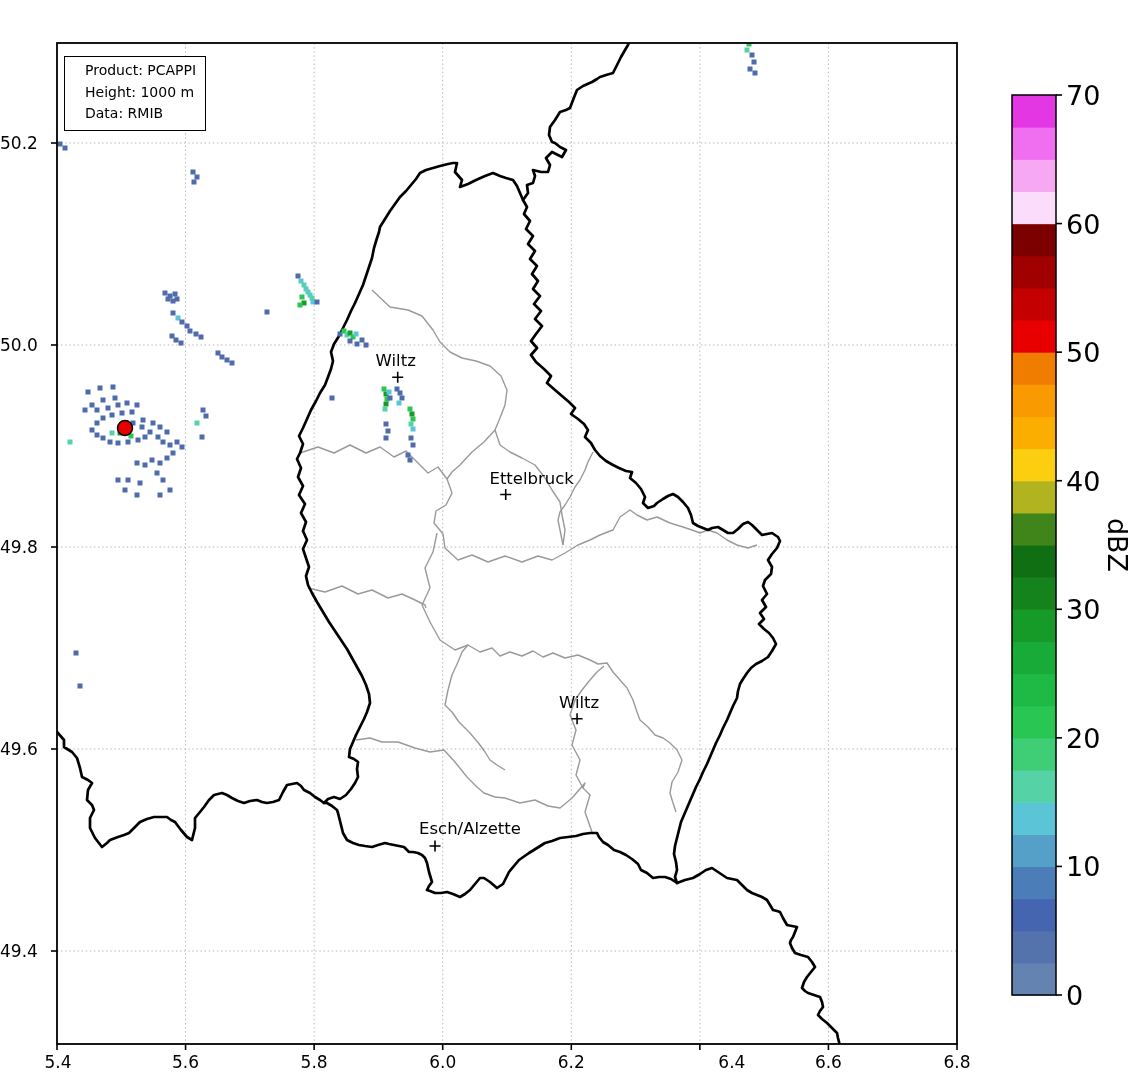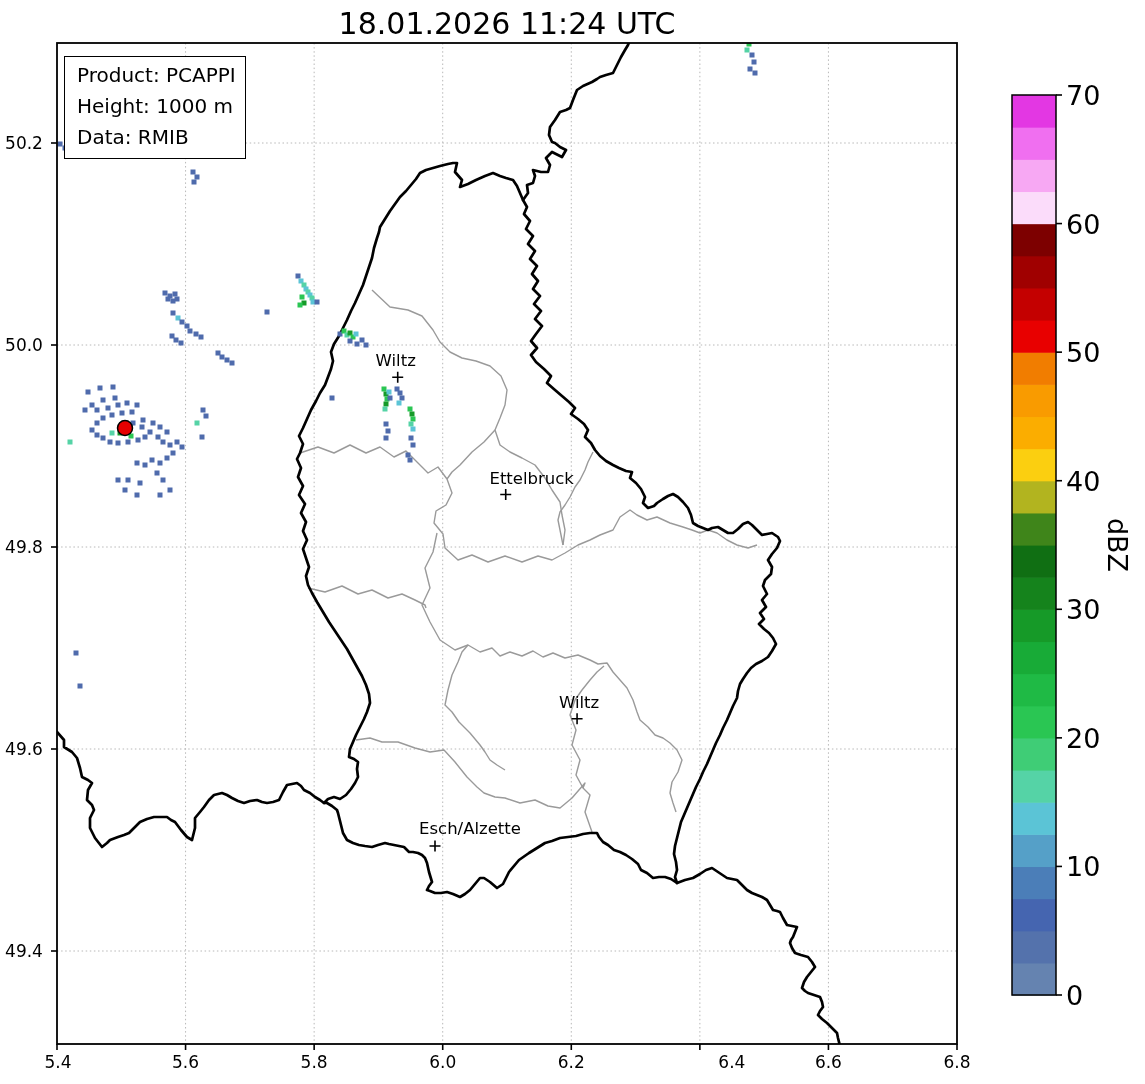--- a/index.html
+++ b/index.html
@@ -1,24 +1,24 @@
 <!DOCTYPE html>
 <html><head>
 <meta charset="utf-8">
 <style>
   html,body{margin:0;padding:0;background:#fff;}
   #page{position:relative;width:1145px;height:1084px;background:#fff;overflow:hidden;
         font-family:"DejaVu Sans","Liberation Sans",sans-serif;color:#000;}
   #map-svg{position:absolute;left:0;top:0;}
   .abs{position:absolute;white-space:nowrap;}
   #title{font-size:30px;transform:translateX(-50%);top:6px;}
-  #info-box{border:1.4px solid #000;background:#fff;padding:3px 9px 5px 12px;
-            font-size:20px;line-height:1.55;}
+  #info-box{border:1.4px solid #000;background:#fff;padding:3px 9px 5px 20px;
+            font-size:14px;line-height:1.55;}
   .xtick{font-size:17px;transform:translateX(-50%);}
-  .ytick{font-size:17px;width:48px;text-align:center;transform:translateY(-50%);}
+  .ytick{font-size:17px;width:48px;text-align:left;transform:translateY(-50%);}
   .cbtick{font-size:27px;transform:translateY(-50%);}
   #cb-label{font-size:27px;transform:translate(-50%,-50%) rotate(90deg);}
   .city{font-size:16.5px;font-weight:normal;transform:translate(-50%,-50%);}
 </style>
 </head>
 <body>
 
 <div id="page">
   <svg id="map-svg" width="1145" height="1084">
       <defs>
@@ -242,21 +242,20 @@
       <rect x="1012" y="95" width="44" height="900" fill="none" stroke="#000" stroke-width="1.5"></rect>
       <line x1="1056" y1="995" x2="1062" y2="995" stroke="#000" stroke-width="1.6"></line>
       <line x1="1056" y1="866.4285714285714" x2="1062" y2="866.4285714285714" stroke="#000" stroke-width="1.6"></line>
       <line x1="1056" y1="737.8571428571429" x2="1062" y2="737.8571428571429" stroke="#000" stroke-width="1.6"></line>
       <line x1="1056" y1="609.2857142857143" x2="1062" y2="609.2857142857143" stroke="#000" stroke-width="1.6"></line>
       <line x1="1056" y1="480.7142857142858" x2="1062" y2="480.7142857142858" stroke="#000" stroke-width="1.6"></line>
       <line x1="1056" y1="352.1428571428571" x2="1062" y2="352.1428571428571" stroke="#000" stroke-width="1.6"></line>
       <line x1="1056" y1="223.57142857142867" x2="1062" y2="223.57142857142867" stroke="#000" stroke-width="1.6"></line>
       <line x1="1056" y1="95" x2="1062" y2="95" stroke="#000" stroke-width="1.6"></line>
     </svg>
-  <div id="title" class="abs" style="left: 507px;">18.01.2026 11:24 UTC</div>
   <div id="info-box" class="abs" style="left:64px;top:56px;">
     <div>Product: PCAPPI</div>
     <div>Height: 1000 m</div>
     <div>Data: RMIB</div>
   </div>
   <div id="cb-label" class="abs" style="left: 1117px; top: 545px;">dBZ</div>
   <div id="xticks">
       <div class="abs xtick" style="left: 58px; top: 1052px;">5.4</div>
       <div class="abs xtick" style="left: 185.572px; top: 1052px;">5.6</div>
       <div class="abs xtick" style="left: 314.144px; top: 1052px;">5.8</div>

